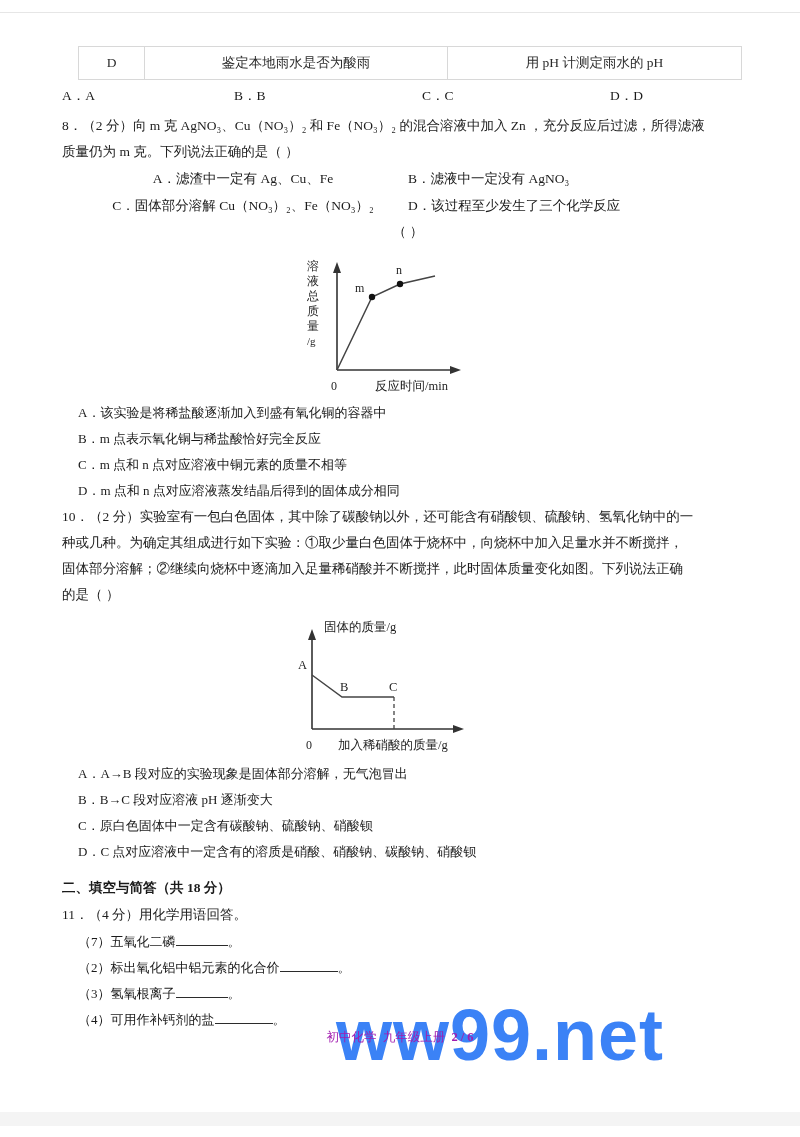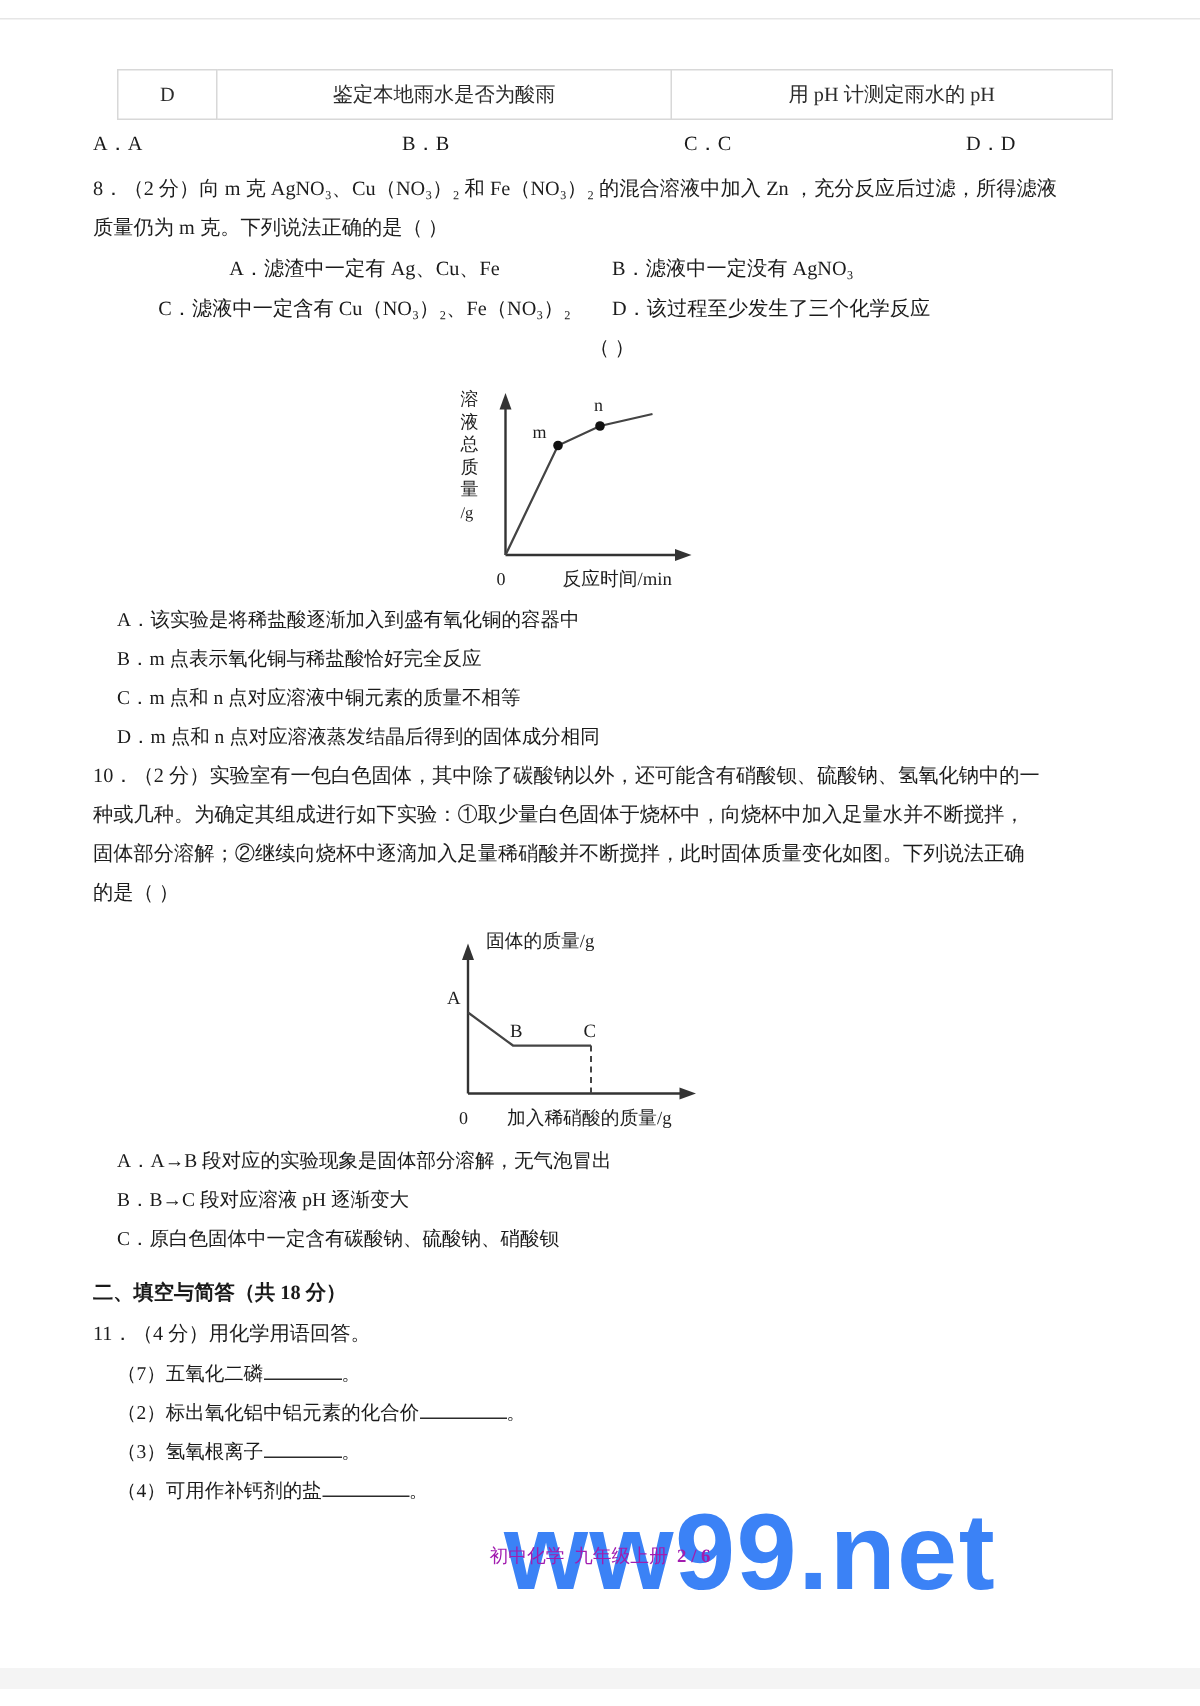--- a/index.html
+++ b/index.html
@@ -92,21 +92,21 @@
   }
   .qstem { margin-top: 4px; }
   .opts-row {
     display: flex;
     font-size: 13.5px;
     line-height: 2.0;
     margin-top: 2px;
   }
   .opts-row > span { flex: 0 0 auto; }
   .ans-a { width: 172px; }
-  .ans-b { width: 188px; margin-left: 34px; }
+  .ans-b { width: 188px; }
   .ans-c { width: 188px; }
 
   .opt2 {
     display: flex;
     font-size: 13.5px;
     line-height: 2.0;
   }
   .opt2 > .col-l { width: 330px; flex: 0 0 330px; }
   .opt2 > .col-r { flex: 1 1 auto; }
 
@@ -189,21 +189,21 @@
     </div>
 
     <p class="qline qstem">8．（2 分）向 m 克 AgNO₃、Cu（NO₃）₂ 和 Fe（NO₃）₂ 的混合溶液中加入 Zn ，充分反应后过滤，所得滤液</p>
     <p class="qline">质量仍为 m 克。下列说法正确的是（      ）</p>
 
     <div class="opt2">
       <span class="col-l indent">A．滤渣中一定有 Ag、Cu、Fe</span>
       <span class="col-r">B．滤液中一定没有 AgNO₃</span>
     </div>
     <div class="opt2">
-      <span class="col-l indent">C．滤液中一定含有 Cu（NO₃）₂、Fe（NO₃）₂</span>
+      <span class="col-l indent">C．固体部分溶解 Cu（NO₃）₂、Fe（NO₃）₂</span>
       <span class="col-r">D．该过程至少发生了三个化学反应</span>
     </div>
 
     <p class="qline indent">（      ）</p>
 
     <div class="figure-wrap">
       <div class="fig fig1">
         <svg viewBox="0 0 230 150" width="230" height="150">
 
           <text x="22" y="22" font-size="12">溶</text>
@@ -265,20 +265,21 @@
 
           <text x="22" y="138" font-size="12">0</text>
           <text x="54" y="138" font-size="12.5">加入稀硝酸的质量/g</text>
         </svg>
       </div>
     </div>
 
     <p class="opt-line">A．A→B 段对应的实验现象是固体部分溶解，无气泡冒出</p>
     <p class="opt-line">B．B→C 段对应溶液 pH 逐渐变大</p>
     <p class="opt-line">C．原白色固体中一定含有碳酸钠、硫酸钠、硝酸钡</p>
+    <p class="opt-line">D．C 点对应溶液中一定含有的溶质是硝酸、硝酸钠、碳酸钠、硝酸钡</p>
 
     <p class="section-title">二、填空与简答（共 18 分）</p>
 
     <p class="qline">11．（4 分）用化学用语回答。</p>
 
     <p class="opt-line">
       <span>（7）五氧化二磷</span><span class="blank w1"></span><span>。</span>
     </p>
     <p class="opt-line">
       <span>（2）标出氧化铝中铝元素的化合价</span><span class="blank w2"></span><span>。</span>

